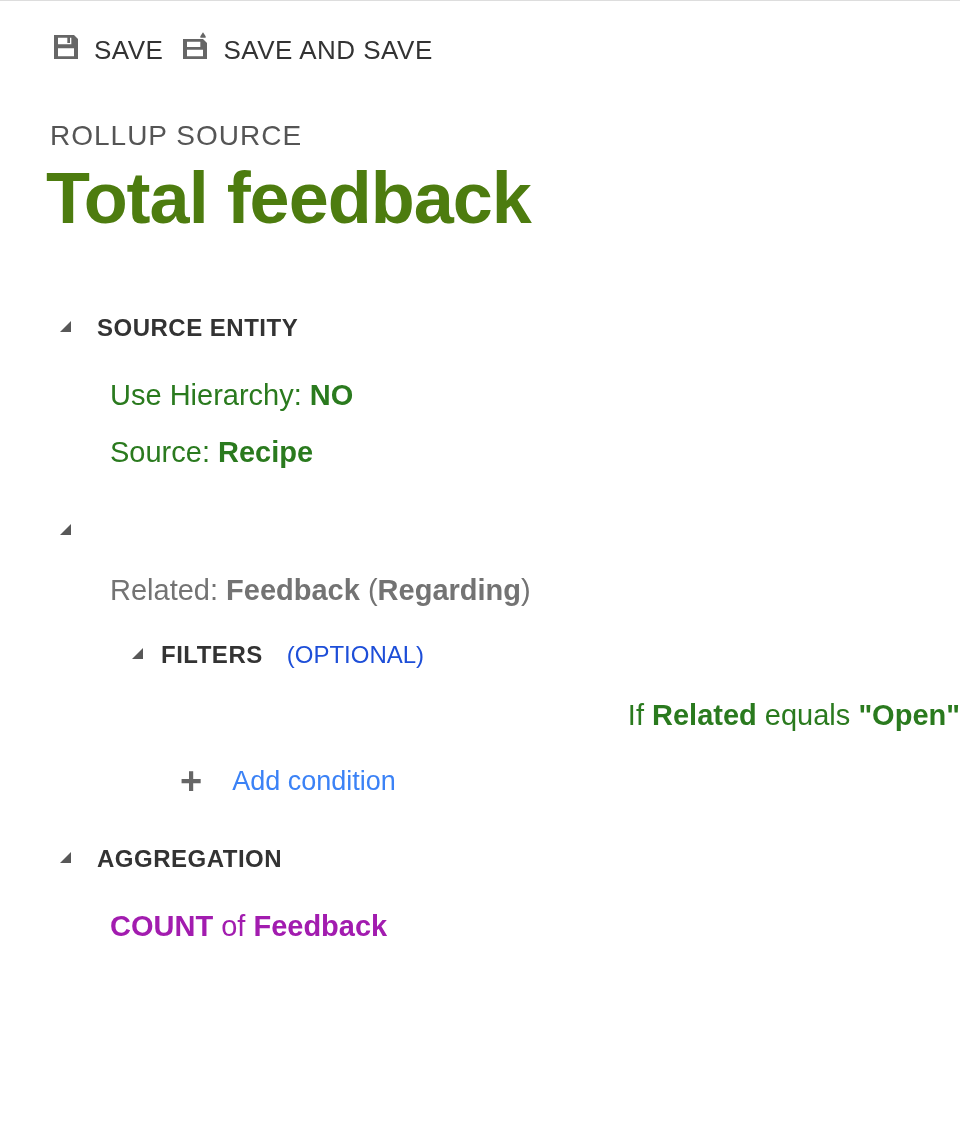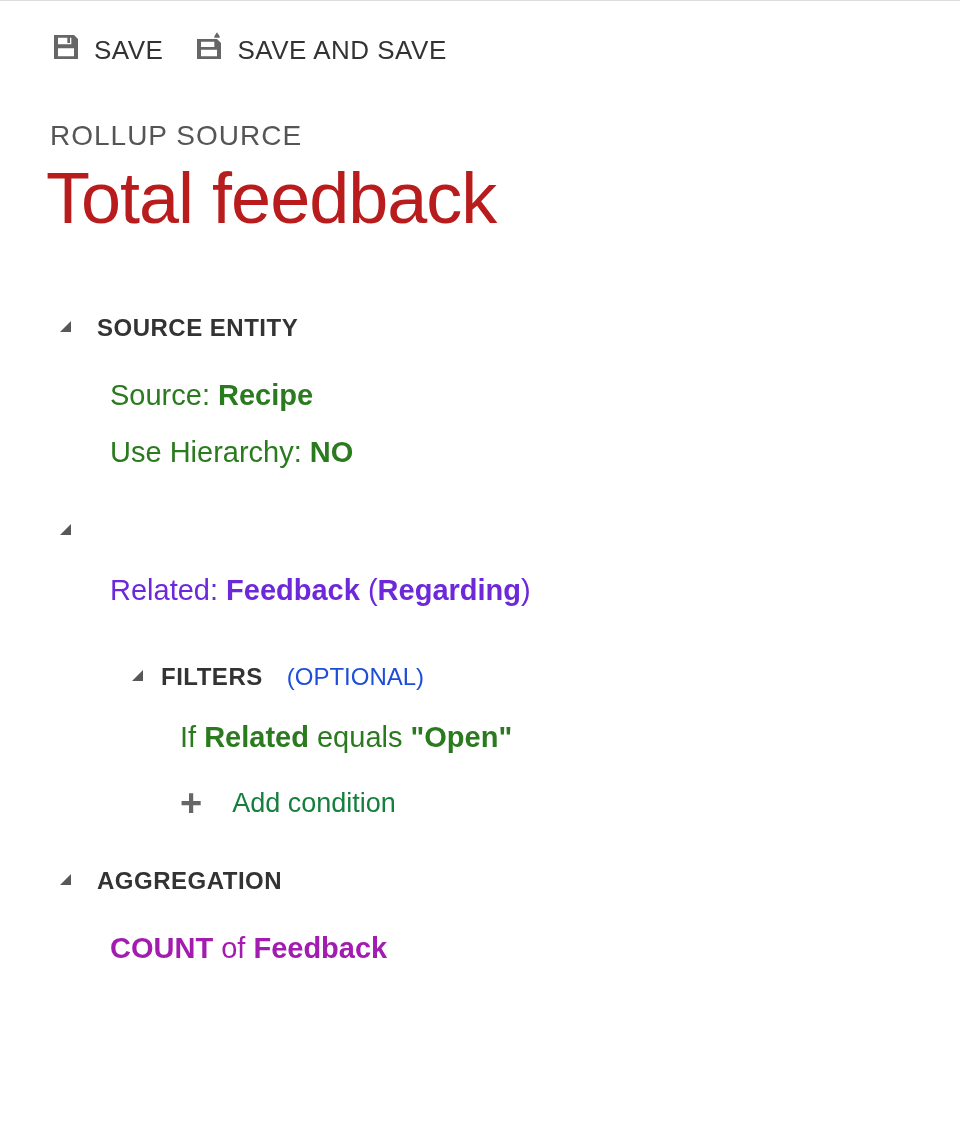--- a/index.html
+++ b/index.html
@@ -7,21 +7,21 @@
     font-family: "Segoe UI", "Segoe UI Light", Arial, sans-serif;
     background: #ffffff;
     color: #333;
     width: 960px;
     height: 1122px;
     border-top: 1px solid #ddd;
   }
   .toolbar {
     display: flex;
     align-items: center;
-    gap: 30px;
+    gap: 16px;
     padding: 30px 50px 10px 50px;
   }
   .tb-btn {
     display: flex;
     align-items: center;
     gap: 12px;
     cursor: pointer;
     color: #333;
     font-size: 26px;
     font-weight: 400;
@@ -31,22 +31,22 @@
   .subtitle {
     padding: 40px 50px 0 50px;
     font-size: 28px;
     font-weight: 400;
     letter-spacing: 1px;
     color: #555;
   }
   .title {
     padding: 5px 50px 30px 46px;
     font-size: 72px;
-    font-weight: 400;
-    color: #b91c1c;
+    font-weight: 700;
+    color: #4d7c0f;
     letter-spacing: -1px;
   }
   .section {
     margin-top: 45px;
   }
   .sec-header {
     display: flex;
     align-items: center;
     gap: 26px;
     padding: 0 0 0 60px;
@@ -68,24 +68,25 @@
     padding: 25px 0 0 110px;
   }
   .row {
     font-size: 29px;
     padding: 12px 0;
     color: #2a7a1e;
     cursor: pointer;
   }
   .row .lbl { font-weight: 400; }
   .row .val { font-weight: 700; }
-  .row.blue { color: #6d28d9; }
+  .row.blue { color: #737373; }
   .sub-section {
-    margin-top: 44px;
+    margin-top: 22px;
     padding-left: 10px;
+    text-align: right;
   }
   .sub-header {
     display: flex;
     align-items: center;
     gap: 18px;
     padding-left: 12px;
     cursor: pointer;
   }
   .sub-label {
     font-size: 24px;
@@ -108,21 +109,21 @@
     cursor: pointer;
   }
   .plus-icon {
     font-size: 38px;
     font-weight: 700;
     color: #666;
     line-height: 1;
   }
   .add-label {
     font-size: 27px;
-    color: #15803d;
+    color: #3b82f6;
     font-weight: 400;
   }
   .agg-row {
     font-size: 29px;
     color: #a21caf;
     padding: 12px 0;
     cursor: pointer;
   }
   .agg-row .op { font-weight: 700; }
   .agg-row .of { font-weight: 400; }
@@ -153,24 +154,24 @@
 <div class="subtitle">ROLLUP SOURCE</div>
 <div class="title">Total feedback</div>
 
 <div class="section">
   <div class="sec-header">
     <div class="caret"></div>
     <div class="sec-label">SOURCE ENTITY</div>
   </div>
   <div class="sec-body">
     <div class="row">
+      <span class="lbl">Use Hierarchy: </span><span class="val">NO</span>
+    </div>
+    <div class="row">
       <span class="lbl">Source: </span><span class="val">Recipe</span>
-    </div>
-    <div class="row">
-      <span class="lbl">Use Hierarchy: </span><span class="val">NO</span>
     </div>
   </div>
 </div>
 
 <div class="section">
   <div class="sec-header">
     <div class="caret"></div>
   </div>
   <div class="sec-body">
     <div class="row blue">

